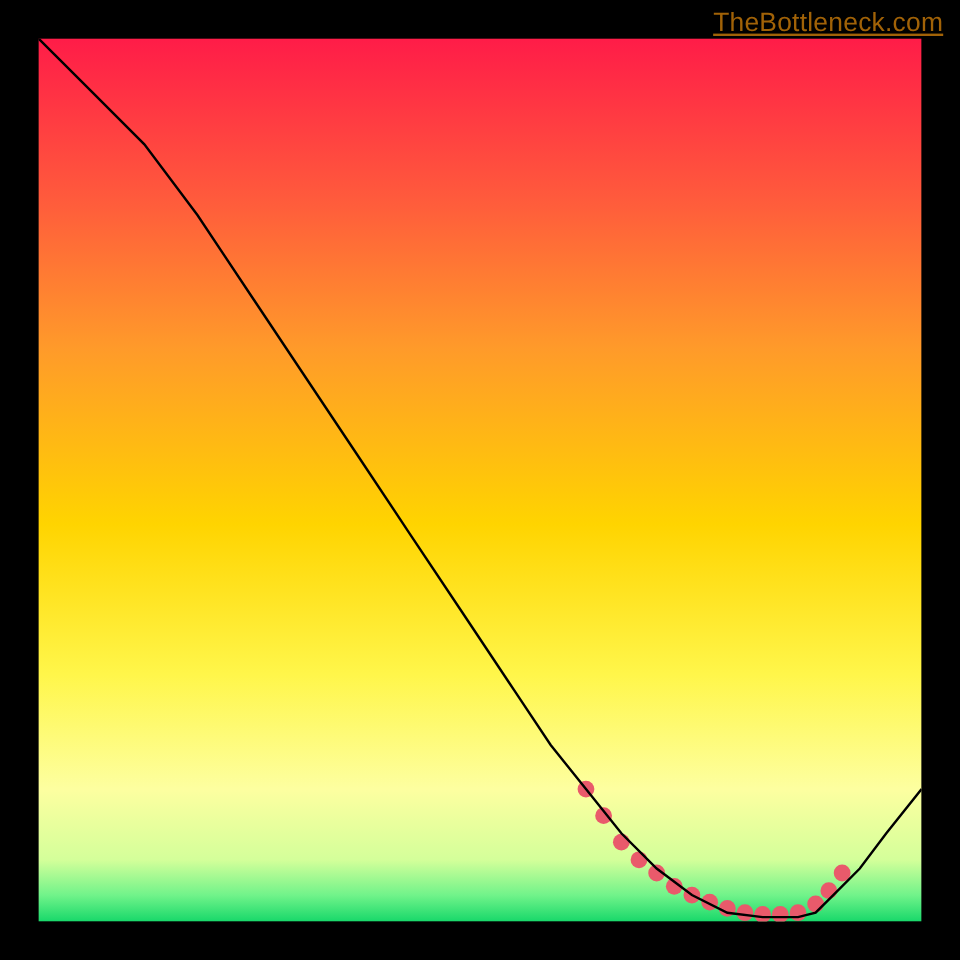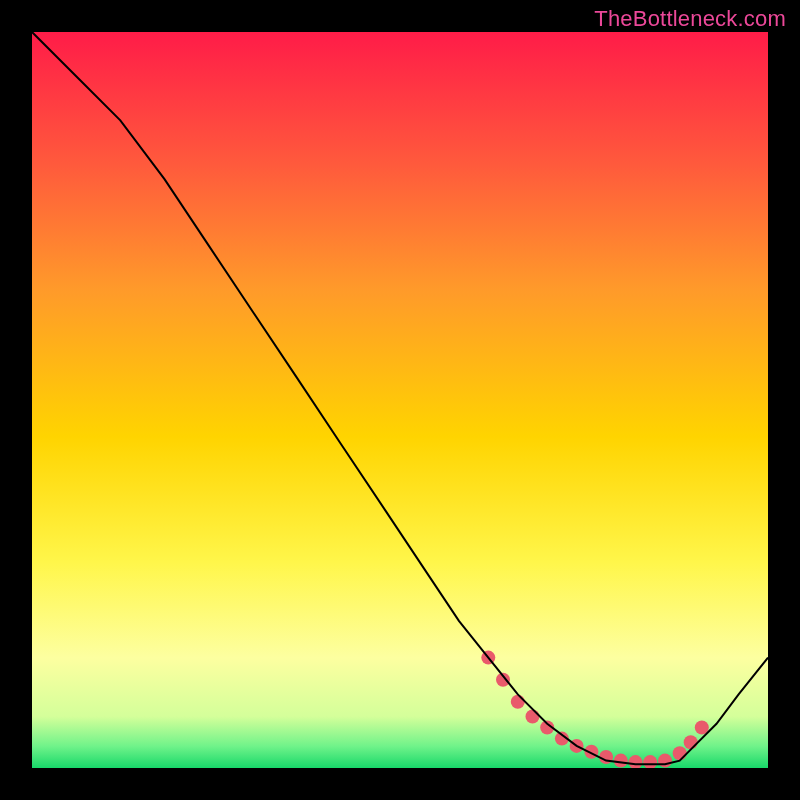--- a/index.html
+++ b/index.html
@@ -16,24 +16,25 @@
     left: 0;
     top: 0;
     width: 800px;
     height: 800px;
     background: #000;
   }
   .watermark {
     position: absolute;
     top: 6px;
     right: 14px;
-    color: #ec4899;
+    color: #a16207;
     font-size: 22px;
     font-weight: 500;
     letter-spacing: 0.2px;
+    text-decoration: underline;
   }
   .plot {
     position: absolute;
     left: 32px;
     top: 32px;
     width: 736px;
     height: 736px;
   }
   svg { display: block; }
 </style>

